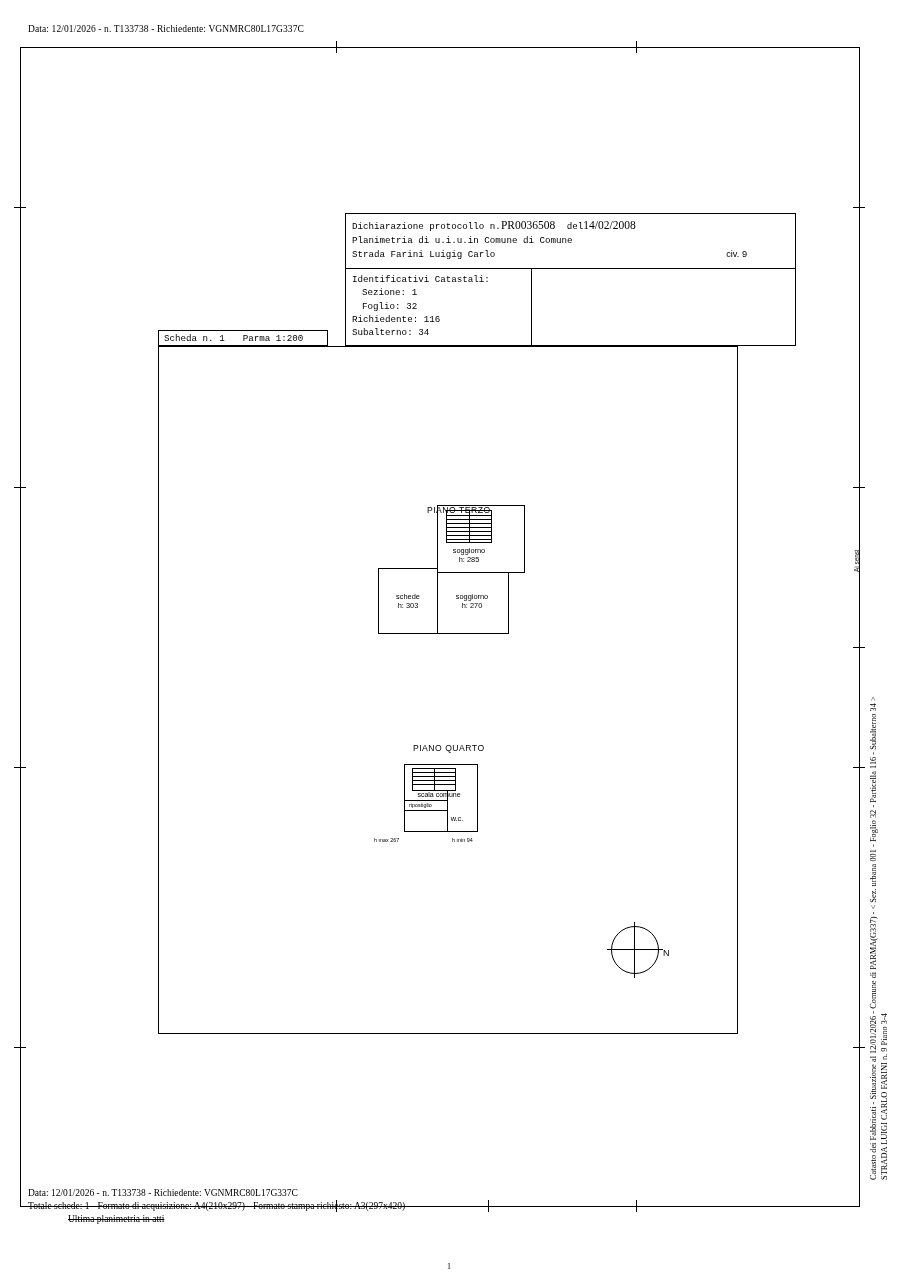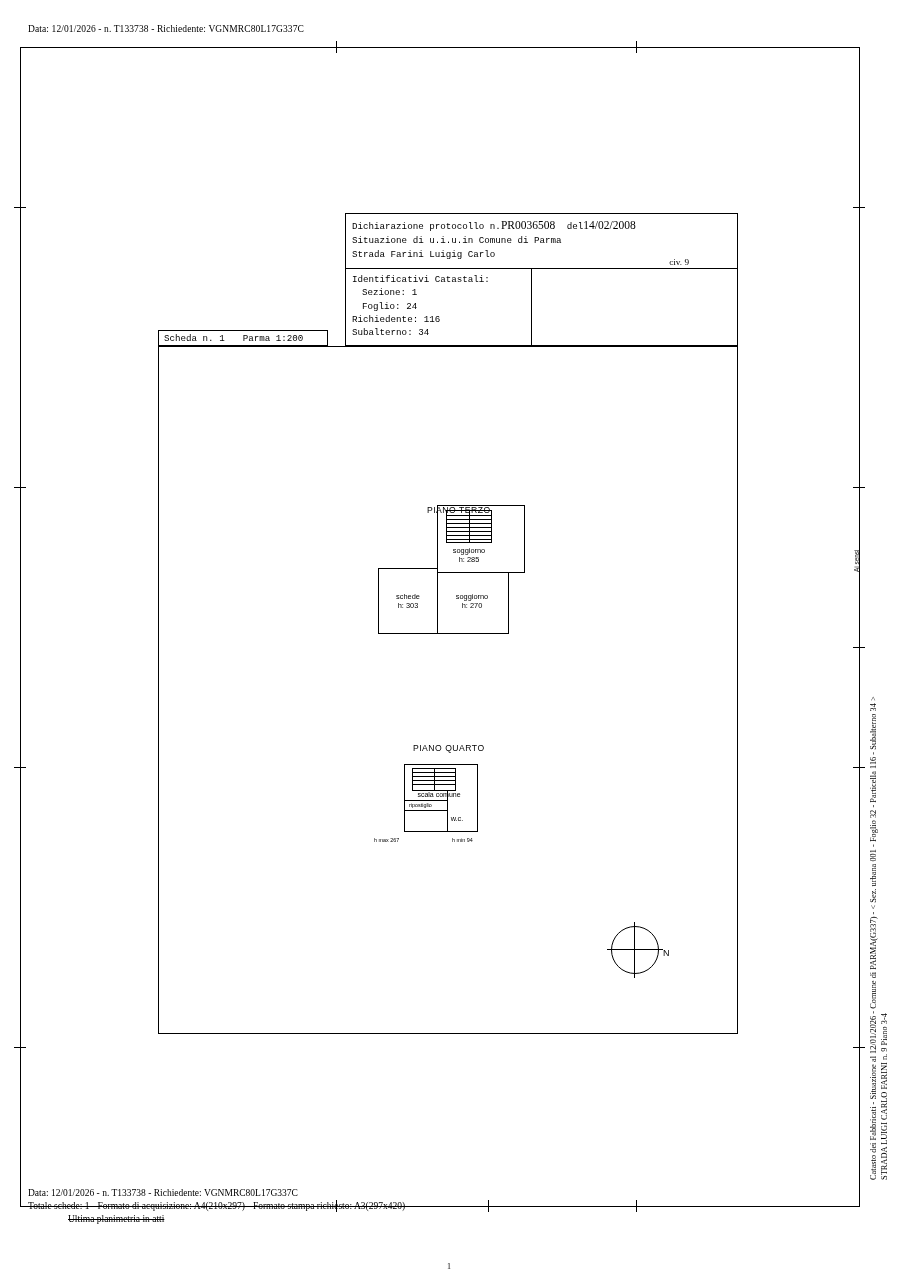--- a/index.html
+++ b/index.html
@@ -56,21 +56,21 @@
   }
   .agency .l1 { font-size: 11.5px; font-weight: bold; font-family: "Liberation Serif", serif; }
   .agency .l2 { font-size: 16px; font-weight: bold; letter-spacing: .2px; margin-top: 2px;}
   .agency .l3 { font-size: 10.5px; font-weight: bold; margin-top: 2px; }
   .agency .l4 { font-size: 12.5px; font-weight: bold; margin-top: 2px; }
 
   
   .decl {
     position: absolute;
     left: 345px; top: 213px;
-    width: 393px;
+    width: 451px;
     border: 1px solid #000;
     font-family: "Liberation Mono", monospace;
     font-size: 9.2px;
     box-sizing: border-box;
   }
   .decl .row {
     padding: 3px 6px 0 6px;
     position: relative;
     white-space: nowrap;
   }
@@ -97,23 +97,22 @@
     box-sizing: border-box;
     padding: 4px 6px 5px 6px;
     line-height: 1.45;
     white-space: nowrap;
   }
   .indent { padding-left: 10px; }
   .civ {
     position: absolute;
     right: 48px;
     top: 3px;
-    font-family: Liberation Serif, serif;
+    font-family: Liberation Sans, sans-serif;
     font-size: 9.2px;
-    margin-top: 8px;
   }
   .numero {
     position: absolute;
     right: 8px;
     bottom: 5px;
     font-family: "Liberation Mono", monospace;
     font-size: 9.2px;
   }
 
   
@@ -242,31 +241,31 @@
     <div class="tick" style="left:636px; top:1200px;width:1px;  height:12px;"></div>
     <div class="tick" style="left:488px; top:1200px;width:1px;  height:12px;"></div>
   </div>
 
 
   <div class="decl">
     <div class="row r1">
       <span>Dichiarazione protocollo n.</span><span class="hand">PR0036508</span>
       <span style="margin-left:6px;">del</span><span class="hand">14/02/2008</span>
     </div>
-    <div class="row">Situazione di u.i.u.in Comune di Parma</div>
+    <div class="row">Planimetria di u.i.u.in Comune di Comune</div>
     <div class="row" style="padding-bottom:4px;">
       <span>Strada Farini Luigig Carlo</span>
       <span class="civ">civ. 9</span>
     </div>
     <div class="decl-sep"></div>
     <div class="decl-cols">
       <div class="decl-left">
         <div>Identificativi Catastali:</div>
         <div class="indent"><span>Sezione:</span> <span>1</span></div>
-        <div class="indent"><span>Foglio:</span> <span>24</span></div>
+        <div class="indent"><span>Foglio:</span> <span>32</span></div>
         <div><span>Richiedente:</span> <span>116</span></div>
         <div><span>Subalterno:</span> <span>34</span></div>
       </div>
     </div>
   </div>
 
   <div class="scheda">
     <span>Scheda n. 1</span><span class="sc2">Parma 1:200</span>
   </div>
 

